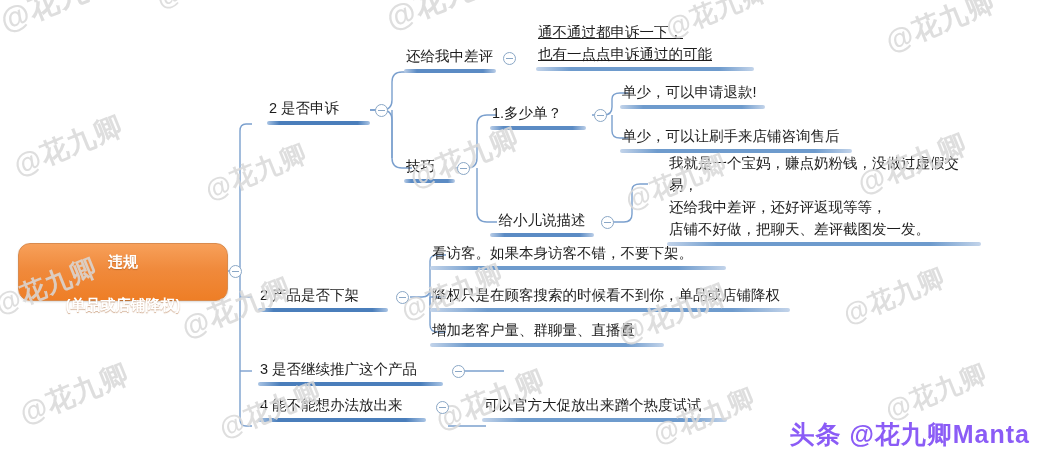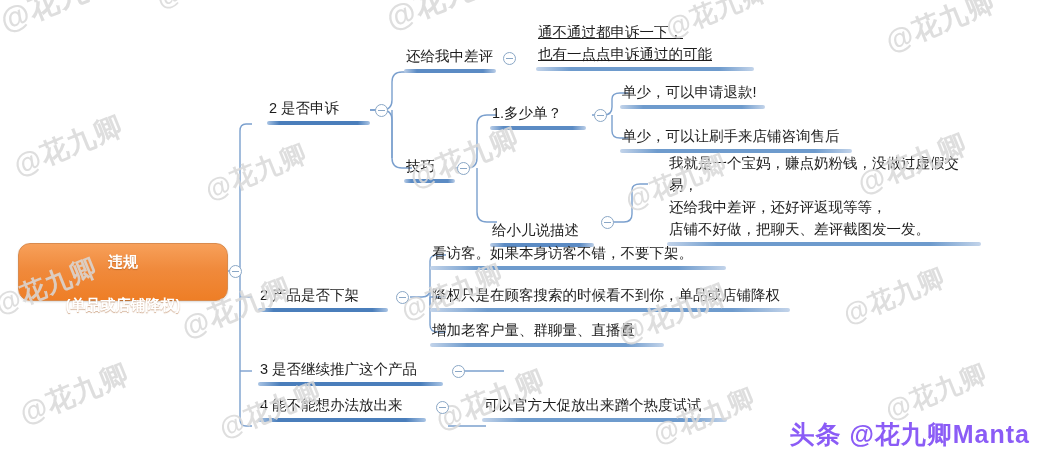--- a/index.html
+++ b/index.html
@@ -169,21 +169,21 @@
 
   <div class="node" style="left:620px;top:82px;width:145px;">
     <span class="txt">单少，可以申请退款!</span>
     <div class="bar bar-leaf"></div>
   </div>
   <div class="node" style="left:620px;top:126px;width:232px;">
     <span class="txt">单少，可以让刷手来店铺咨询售后</span>
     <div class="bar bar-leaf"></div>
   </div>
 
-  <div class="node" style="left:490px;top:220px;width:104px;">
+  <div class="node" style="left:490px;top:210px;width:104px;text-align:center;">
     <span class="txt">给小儿说描述</span>
     <div class="bar bar-sub"></div>
   </div>
   <div class="toggle" style="left:601px;top:216px;"></div>
 
   <div class="node" style="left:667px;top:152px;width:314px;">
     <span class="txt" style="line-height:22px;">我就是一个宝妈，赚点奶粉钱，没做过虚假交易，
 还给我中差评，还好评返现等等，
 店铺不好做，把聊天、差评截图发一发。</span>
     <div class="bar bar-leaf"></div>

